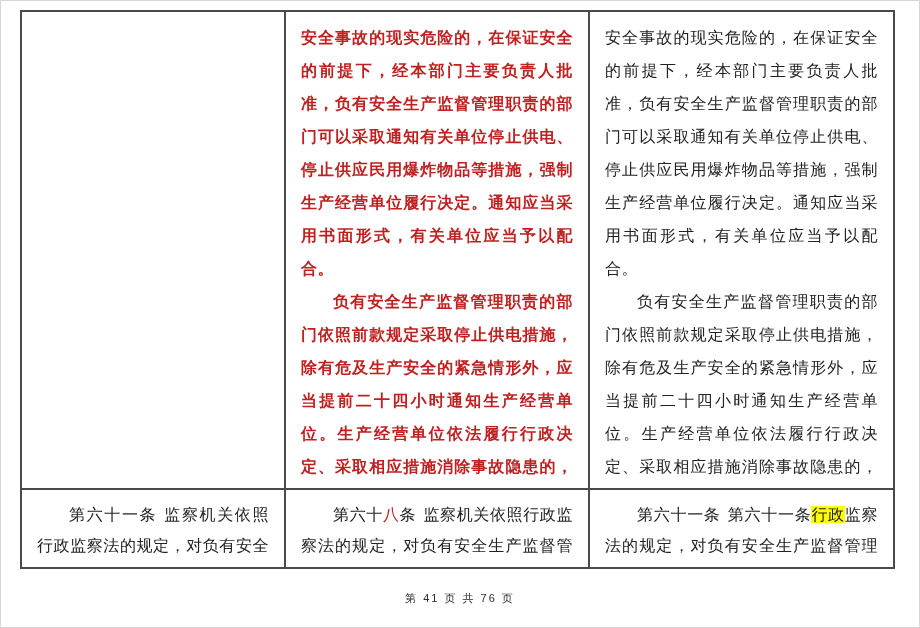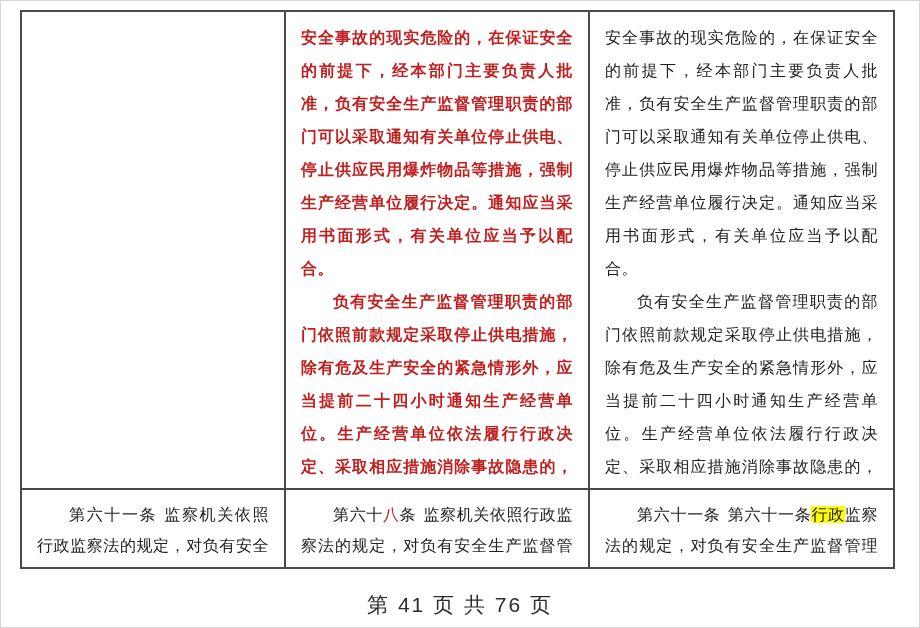--- a/index.html
+++ b/index.html
@@ -62,21 +62,21 @@
   .art-red { color: var(--revised-red, #c02020); }
   .hl {
     background: var(--highlight-yellow, #ffff00);
   }
   .footer {
     position: absolute;
     left: 0;
     right: 0;
     top: 590px;
     text-align: center;
-    font-size: 21px;
+    font-size: 11px;
     letter-spacing: 2px;
     color: #2b2b2b;
   }
 </style>
 </head>
 <body>
 
 <div class="page">
 
   <table class="compare">

